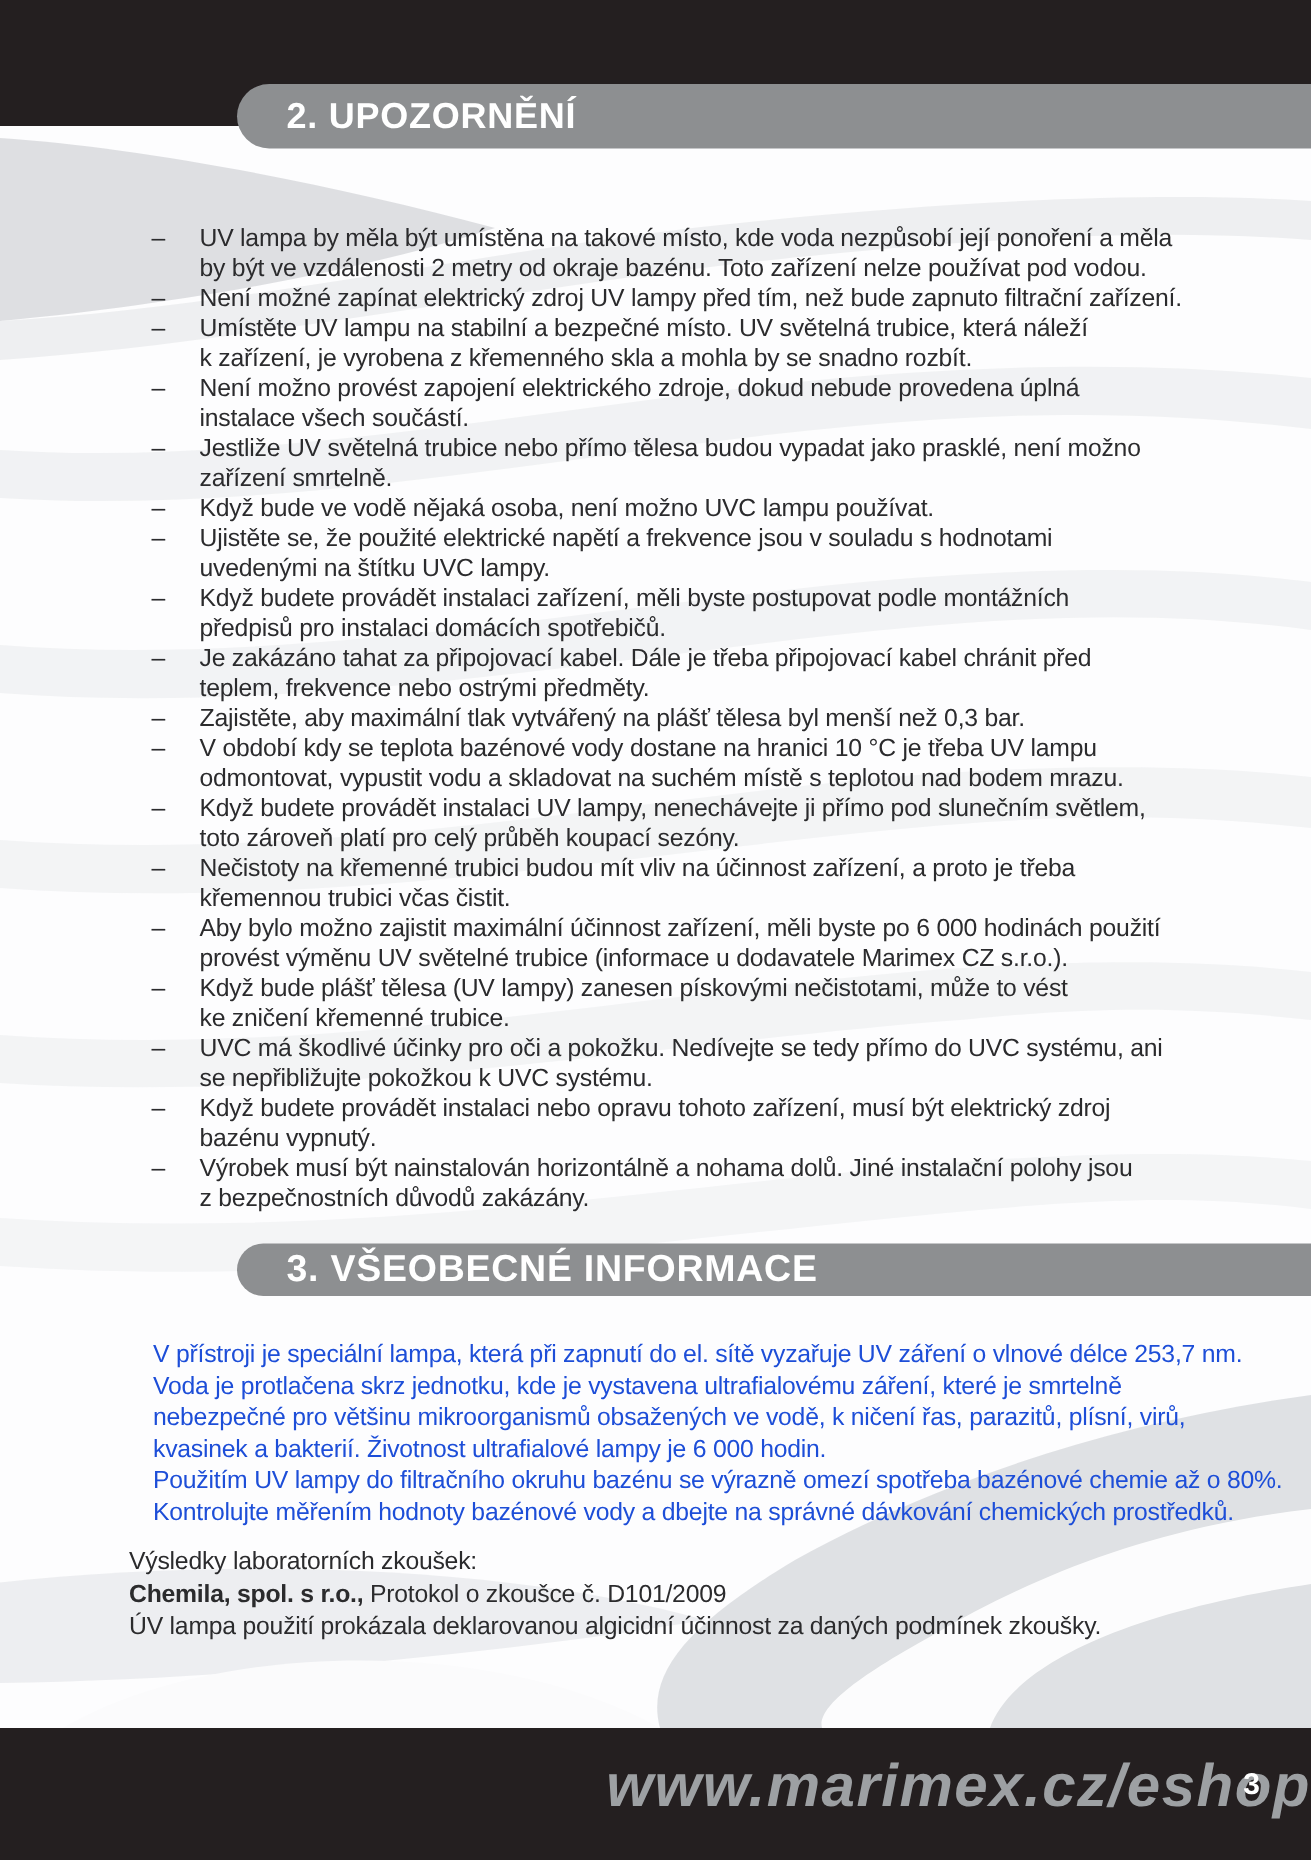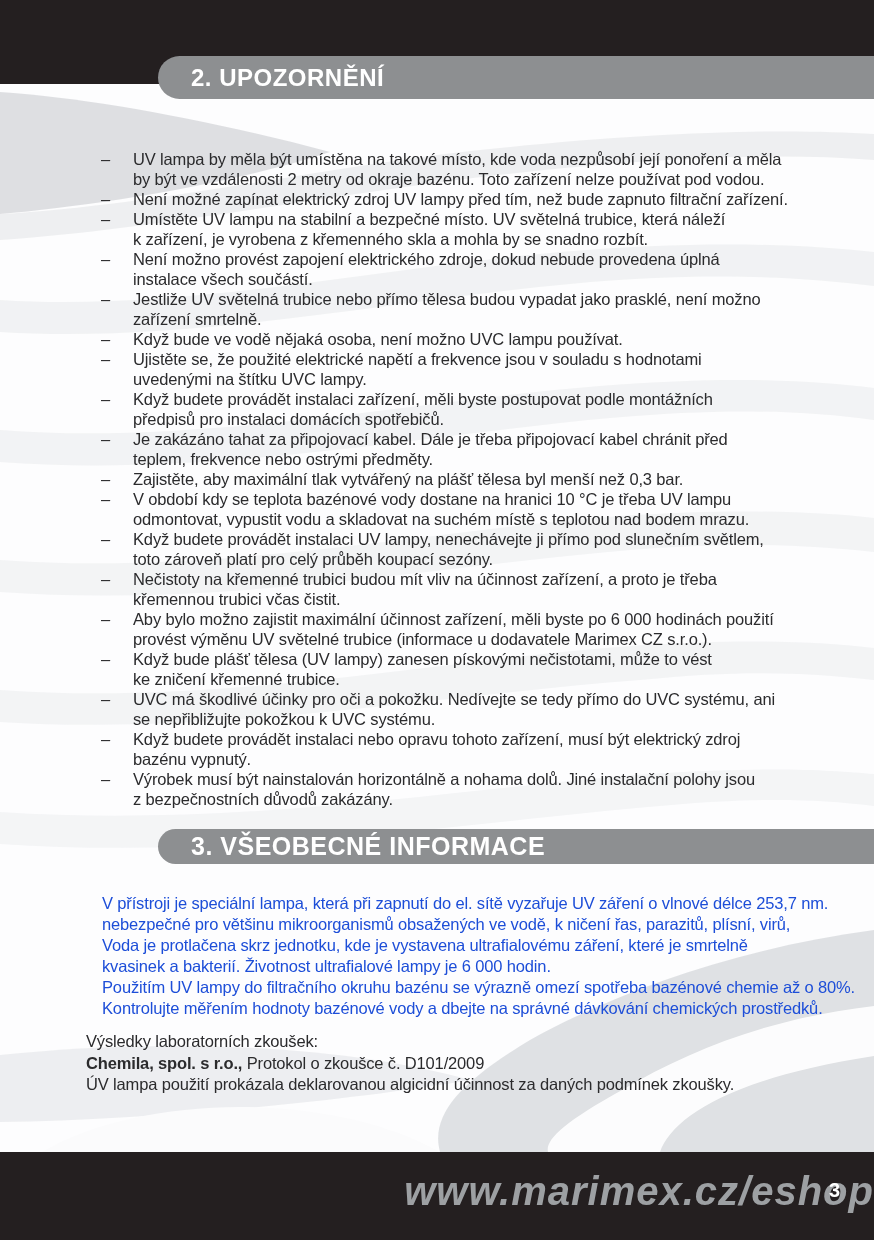--- a/index.html
+++ b/index.html
@@ -200,22 +200,22 @@
     </div>
   </div>
 
 <div class="pill pill2">
   <span>3. VŠEOBECNÉ INFORMACE</span>
 </div>
 
 <div class="general">
 
 <div class="pline">V přístroji je speciální lampa, která při zapnutí do el. sítě vyzařuje UV záření o vlnové délce 253,7 nm.</div>
+    <div class="pline">Voda je protlačena skrz jednotku, kde je vystavena ultrafialovému záření, které je smrtelně</div>
     <div class="pline">nebezpečné pro většinu mikroorganismů obsažených ve vodě, k ničení řas, parazitů, plísní, virů,</div>
-    <div class="pline">Voda je protlačena skrz jednotku, kde je vystavena ultrafialovému záření, které je smrtelně</div>
     <div class="pline">kvasinek a bakterií. Životnost ultrafialové lampy je 6 000 hodin.</div>
     <div class="pline">Použitím UV lampy do filtračního okruhu bazénu se výrazně omezí spotřeba bazénové chemie až o 80%.</div>
     <div class="pline">Kontrolujte měřením hodnoty bazénové vody a dbejte na správné dávkování chemických prostředků.</div>
   </div>
 
 <div class="lab">
   <div>Výsledky laboratorních zkoušek:</div>
   <div><span class="bold">Chemila, spol. s r.o.,</span><span> Protokol o zkoušce č. D101/2009</span></div>
   <div>ÚV lampa použití prokázala deklarovanou algicidní účinnost za daných podmínek zkoušky.</div>
 </div>

